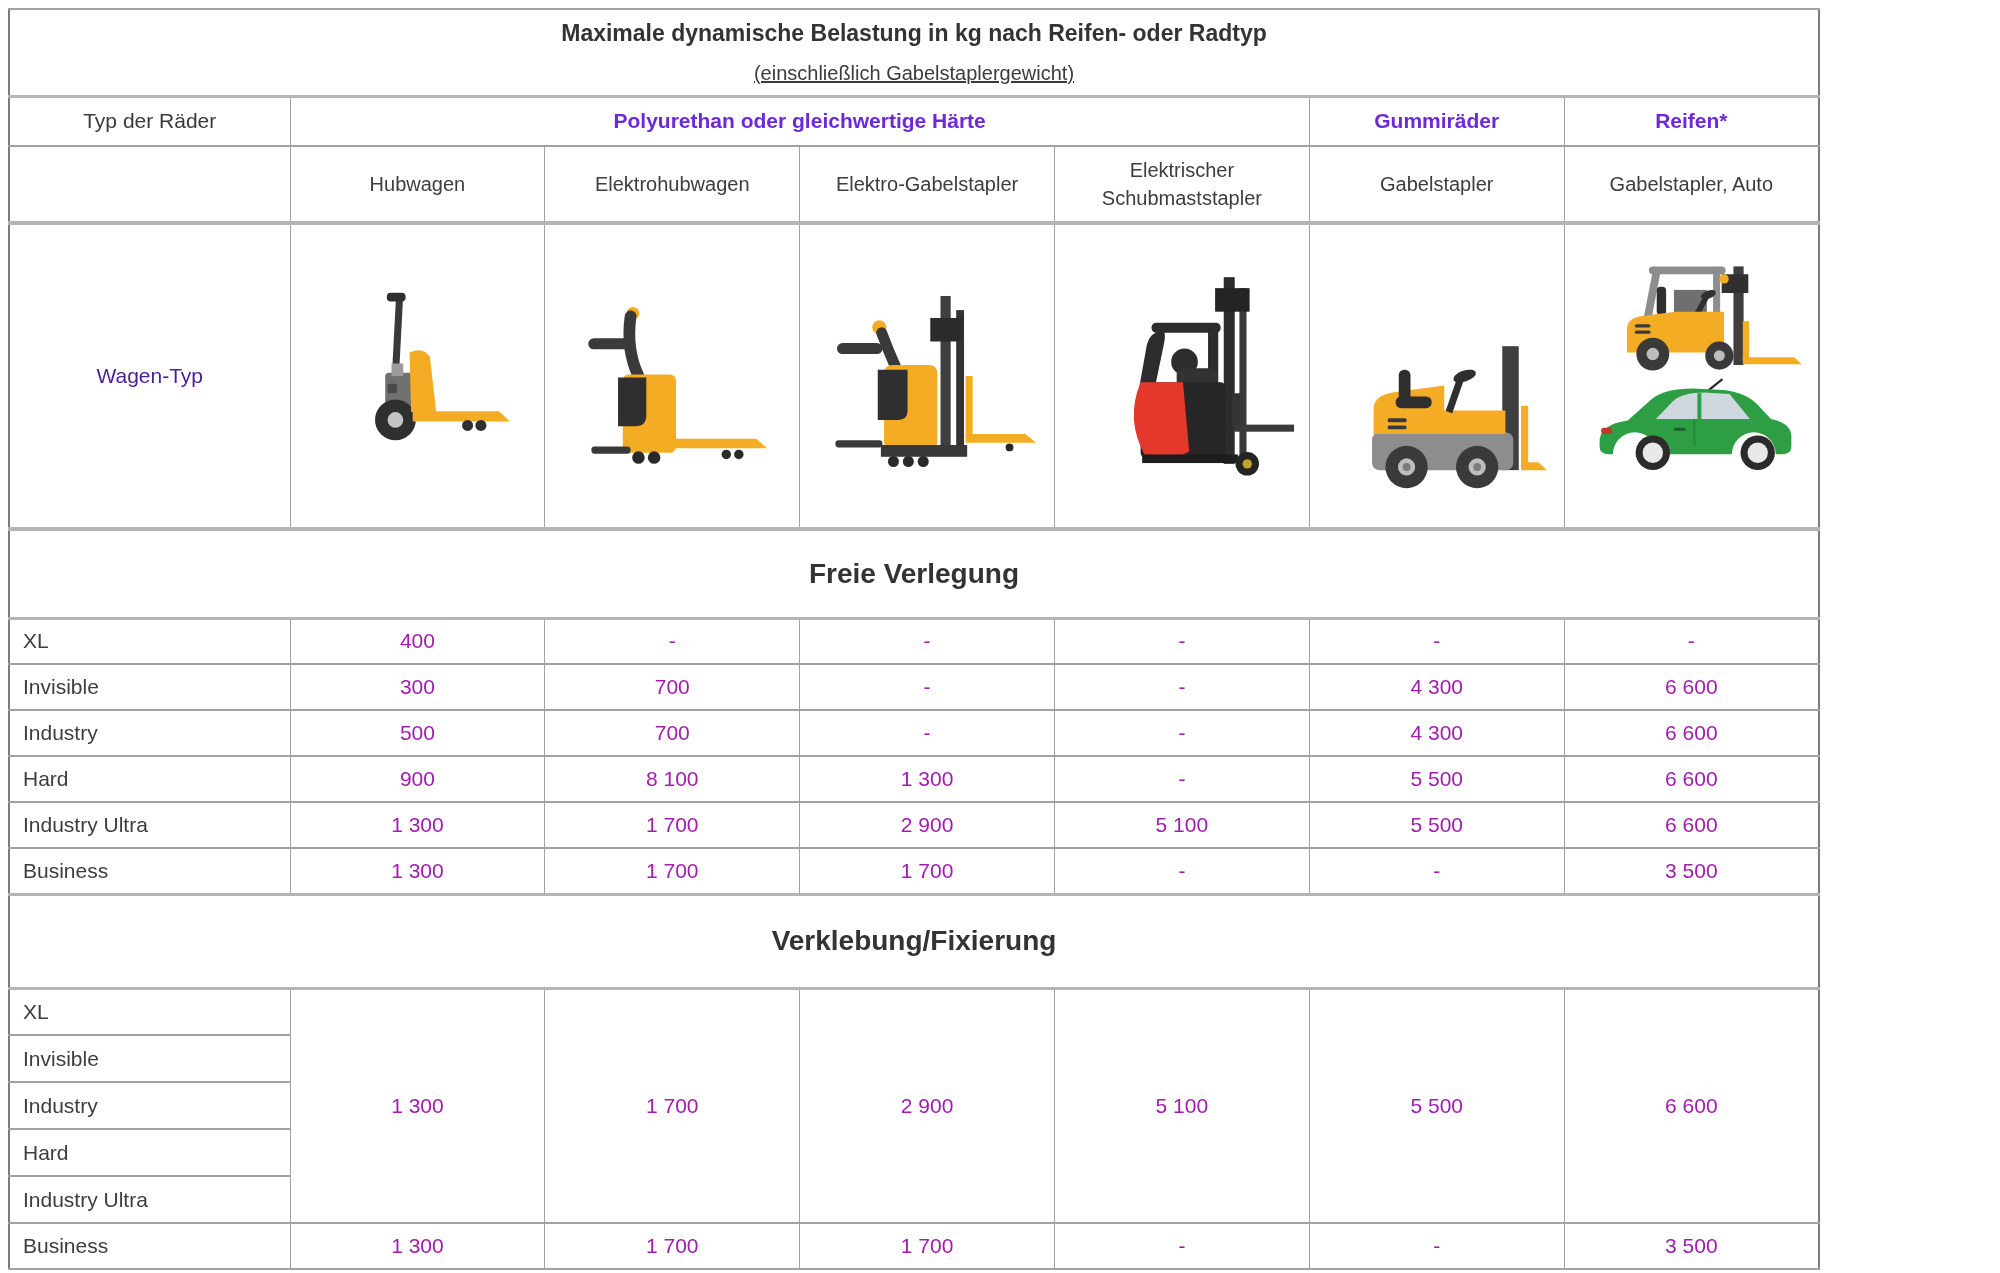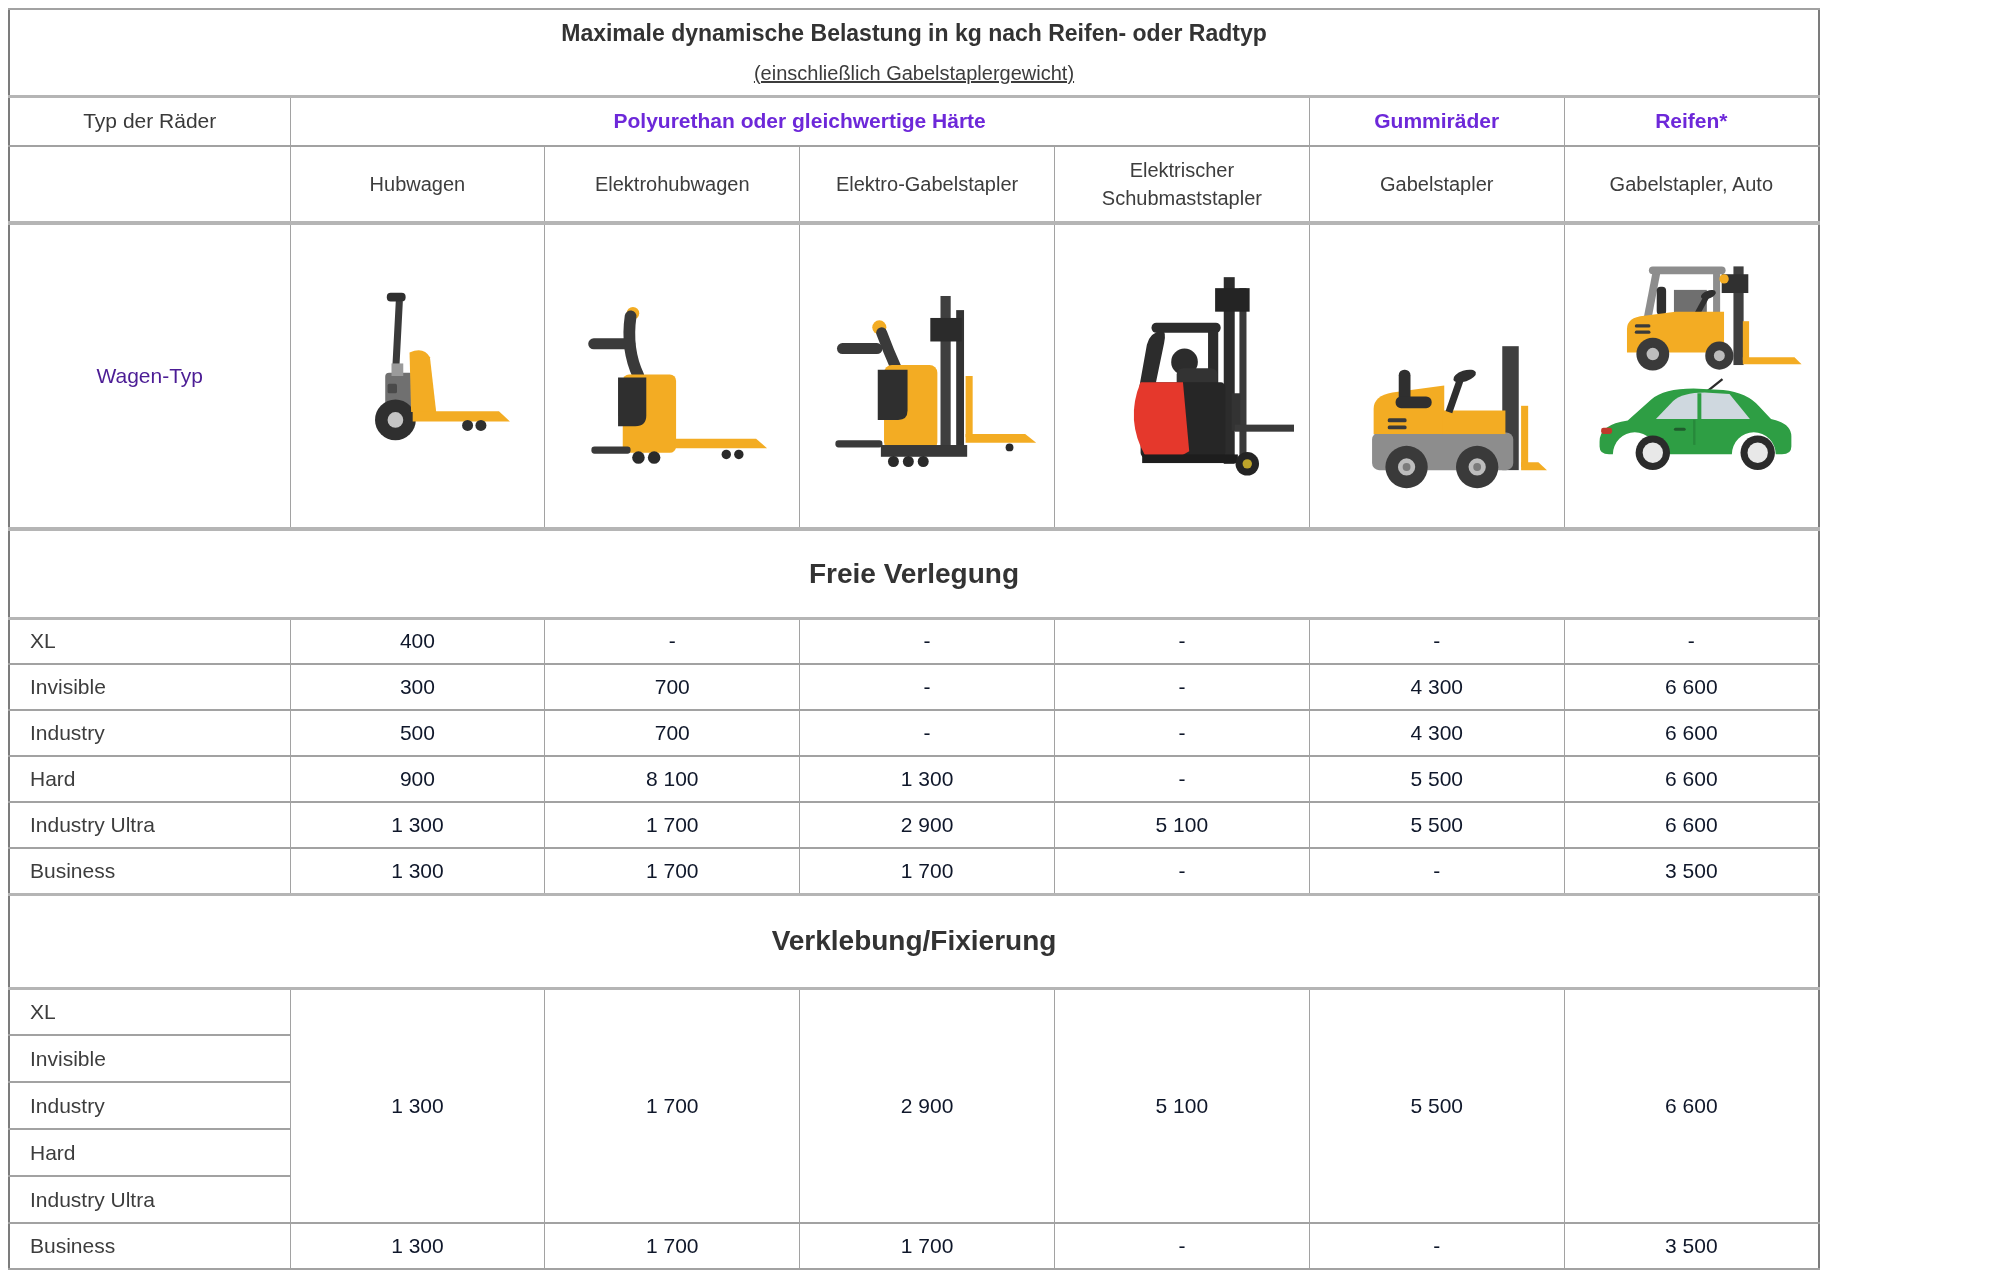--- a/index.html
+++ b/index.html
@@ -17,22 +17,22 @@
   tr.r-sec     { height:89px; }
   tr.r-sec2    { height:94px; }
   tr.r-data    { height:46px; }
   tr.r-mlab    { height:47px; }
   
   .title-main { font-weight:bold; font-size:23px; color:#333333; margin-bottom:15px; }
   .title-sub  { font-size:20px; color:#3c3c3c;text-decoration:underline; }
   tr.r-head td { font-size:21px; }
   .bold { font-weight:bold; color:#6d28d9; }
   tr.r-sub td { font-size:20px; line-height:1.4; color:#3d3d3d; }
-  td.lab { text-align:left; padding-left:20px; font-size:21px; color:#3d3d3d; }
-  td.val { font-size:21px; color:#0f172a; }
+  td.lab { text-align:left; padding-left:13px; font-size:21px; color:#3d3d3d; }
+  td.val { font-size:21px; color:#a21caf; }
   tr.r-sec td, tr.r-sec2 td { font-weight:bold; font-size:28px; color:#333333; }
   
   tr.r-sub td, tr.r-img td { border-bottom:4px solid #b5b5b5; }
   tr.r-sec td, tr.r-sec2 td { border-top:3px solid #b5b5b5; border-bottom:3px solid #b5b5b5; }
   tr.r-title td { border-bottom:3px solid #b5b5b5; }
   td.imgcell svg { display:block; margin:0 auto; width:94%; height:288px; }
   td.wagentyp { font-size:21px; color:#4c1d95; }
 </style>
 </head>
 <body>

